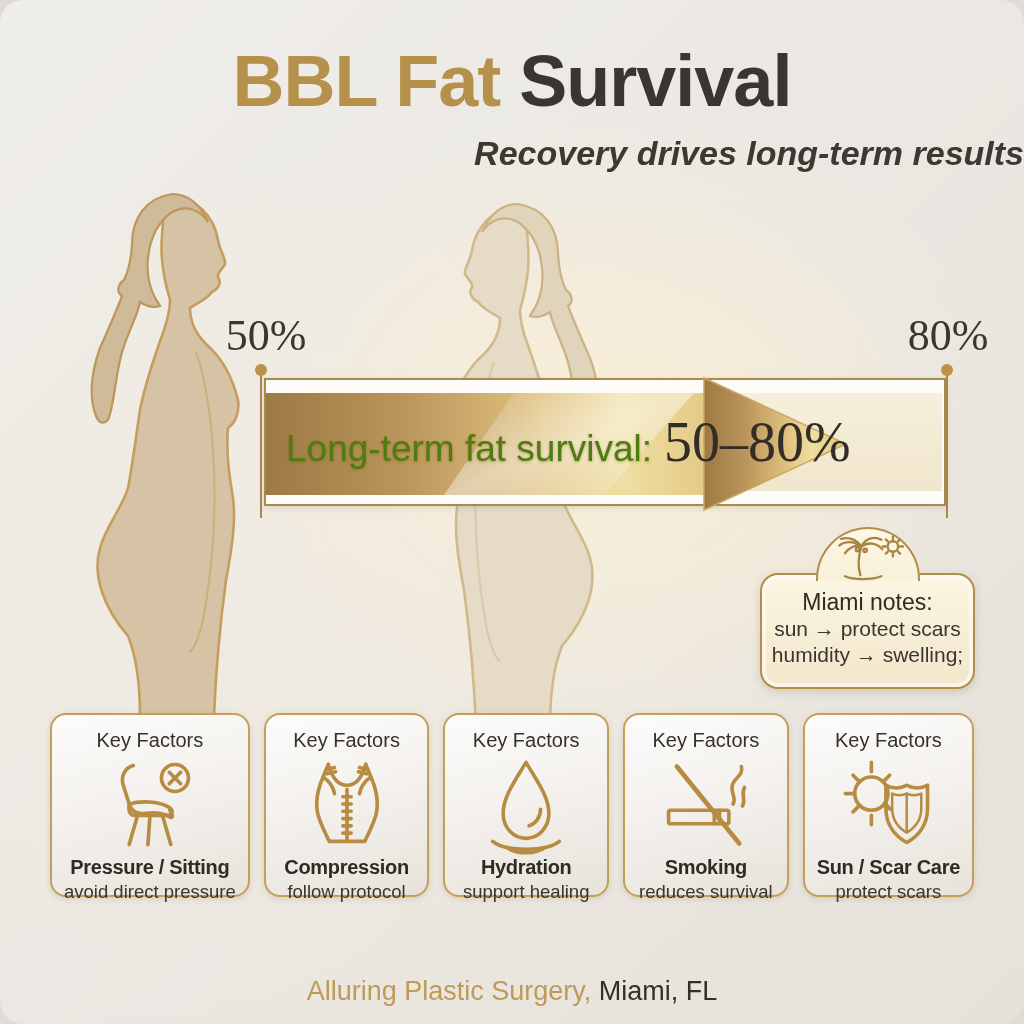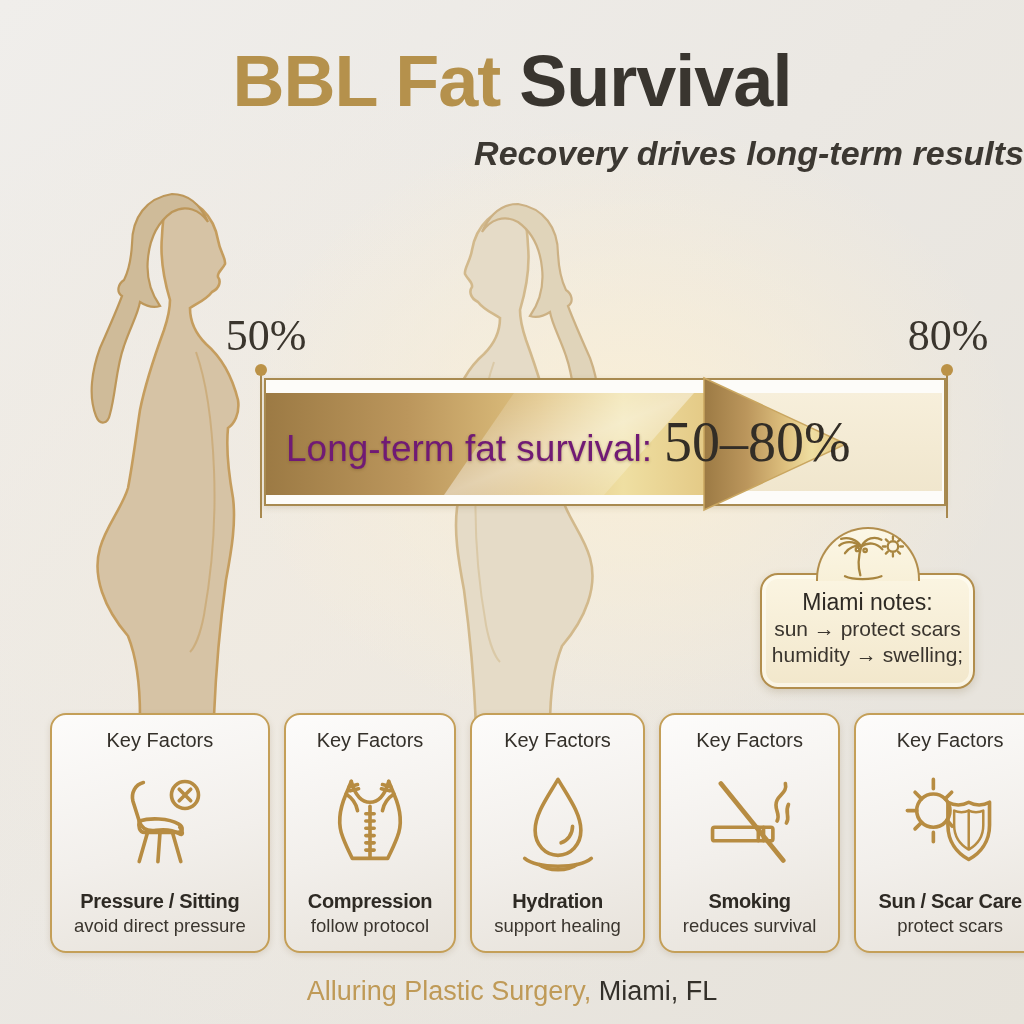--- a/index.html
+++ b/index.html
@@ -3,20 +3,21 @@
 <meta charset="utf-8">
 <style>
   html,body{margin:0;padding:0;background:#dedbd5;}
   #canvas{
     position:relative;width:1024px;height:1024px;margin:0 auto;overflow:hidden;
     font-family:"Liberation Sans",sans-serif;
     background:
       radial-gradient(ellipse 540px 430px at 61% 42%, rgba(250,239,214,.95), rgba(250,239,214,0) 72%),
       radial-gradient(ellipse 760px 640px at 32% 55%, rgba(243,236,224,.65), rgba(243,236,224,0) 78%),
       linear-gradient(135deg,#f0eeeb 0%,#ebe8e3 45%,#e6e2da 100%);
+    border-radius: 23px;
   }
   .abs{position:absolute;}
 
   
   .title{top:44px;left:0;width:100%;text-align:center;font-size:72px;font-weight:bold;letter-spacing:-1px;line-height:1.05;}
   .title .accent{color:#b5914c;}
   .title .rest{color:#39352f;}
   .subtitle{top:134px;left:0;width:100%;text-align:right;font-size:34px;font-weight:600;color:#3c3832;font-style:italic;}
 
   
@@ -28,40 +29,40 @@
   .pct.end{left:888px;width:120px;text-align:center;}
   .pin{width:2px;top:372px;height:146px;background:#a8894f;}
   .pin.left{left:260px;} .pin.right{left:946px;}
   .pin .dot{position:absolute;top:-8px;left:-5px;width:12px;height:12px;border-radius:50%;background:#bb9247;}
 
   
   .track{left:264px;top:378px;width:682px;height:128px;background:#fdfcf9;border:2px solid #a88a50;box-sizing:border-box;box-shadow:0 2px 6px rgba(130,105,60,.18);}
   .track .cream{position:absolute;left:2px;right:2px;top:13px;bottom:13px;background:linear-gradient(180deg,#f7efdb,#f0e6cd);}
   .arrow-svg{position:absolute;left:-2px;top:-10px;}
   .banner-text{position:absolute;left:20px;top:50%;transform:translateY(-50%);display:flex;align-items:baseline;gap:12px;white-space:nowrap;}
-  .banner-label{font-size:37px;color:#701a75;text-shadow:0 1px 3px rgba(110,82,28,.45);}
+  .banner-label{font-size:37px;color:#4d7c0f;text-shadow:0 1px 3px rgba(110,82,28,.45);}
   .banner-value{font-family:"Liberation Serif",serif;font-size:56px;color:#322d26;}
 
   
   .badge{left:760px;top:573px;width:215px;height:116px;background:linear-gradient(180deg,#fbf5e2,#f2e7cb);
     border:2px solid #b28e4d;border-radius:18px;box-sizing:border-box;
     box-shadow:inset 0 0 0 4px rgba(255,253,245,.6),0 3px 8px rgba(120,95,50,.22);}
   .badge .bump{position:absolute;left:50%;transform:translateX(-50%);top:-48px;width:104px;height:54px;
     background:linear-gradient(180deg,#fcf7e6,#f8f0d8);border:2px solid #b28e4d;border-bottom:none;
     border-radius:54px 54px 0 0;box-sizing:border-box;display:flex;align-items:flex-end;justify-content:center;}
   .badge-text{padding-top:13px;text-align:center;line-height:1.22;}
   .badge-title{font-size:23px;font-weight:normal;color:#2e2a24;}
   .badge-line{font-size:21px;color:#3a352e;}
 
   
   .cards{left:50px;top:713px;width:924px;display:flex;gap:14px;}
-  .card{flex:1;height:240px;box-sizing:border-box;border:2px solid #c49f58;border-radius:16px;
+  .card{flex:1;height:184px;box-sizing:border-box;border:2px solid #c49f58;border-radius:16px;
     background:linear-gradient(165deg,#fdfcfb 0%,#f2efeb 55%,#e7e2da 100%);
     box-shadow:0 2px 6px rgba(125,100,60,.18);
-    display:flex;flex-direction:column;align-items:center;padding:14px 22px 14px;}
+    display:flex;flex-direction:column;align-items:center;padding:14px 12px 14px;}
   .card-header{font-size:20px;color:#34302a;}
   .card-icon{flex:1;display:flex;align-items:center;justify-content:center;}
   .card-title{font-size:20px;font-weight:bold;color:#2e2a24;letter-spacing:-0.3px;white-space:nowrap;}
   .card-sub{font-size:18.5px;color:#3a352e;margin-top:2px;white-space:nowrap;}
 
   
   .footer{top:976px;left:0;width:100%;text-align:center;font-size:27px;}
   .footer .brand{color:#bf9a57;}
   .footer .loc{color:#33302a;}
 

